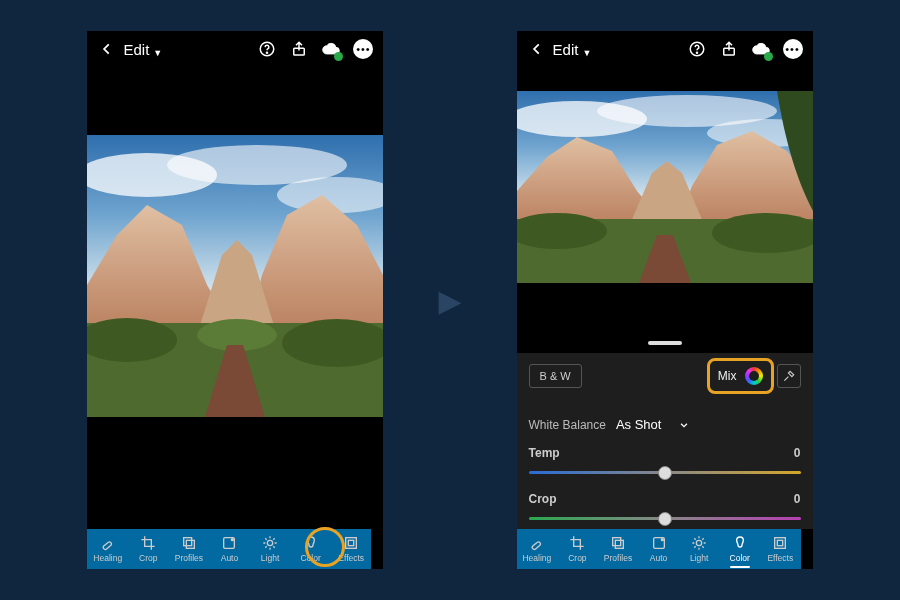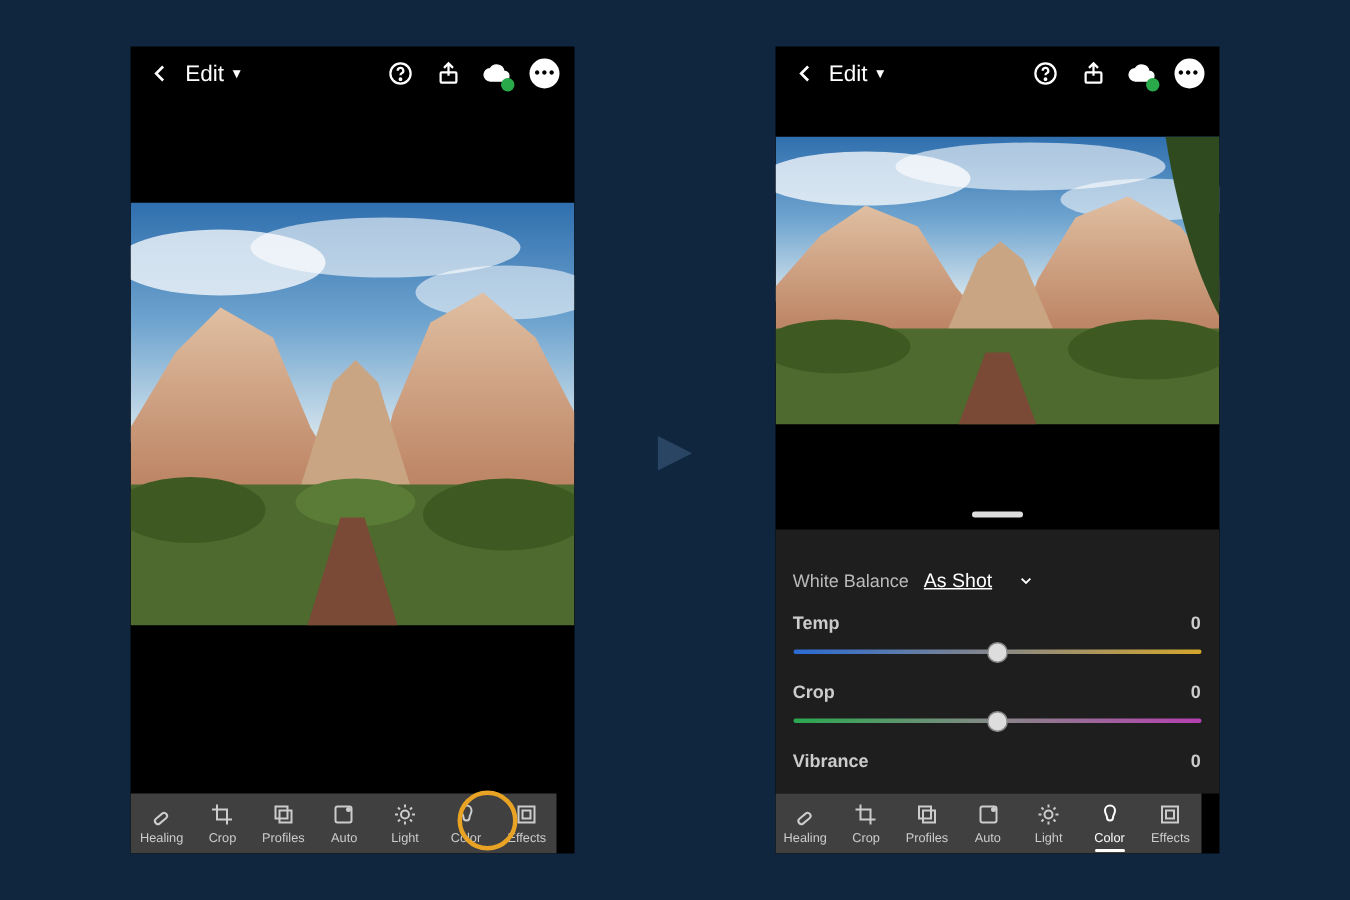--- a/index.html
+++ b/index.html
@@ -19,21 +19,21 @@
     background:#000;
     position:relative;
     overflow:hidden;
   }
   .topbar {
     height:36px; display:flex; align-items:center;
     padding:0 10px; color:#fff;
   }
   .topbar .left { display:flex; align-items:center; gap:6px; }
   .topbar .right { margin-left:auto; display:flex; align-items:center; gap:12px; }
-  .title { font-size:15px; font-weight:500; display:flex; align-items:center; gap:4px;}
+  .title { font-size:15px; font-weight:500; display:flex; align-items:flex-end; gap:4px;}
   .title .caret { font-size:9px; }
   .iconbtn { width:20px; height:20px; display:flex; align-items:center; justify-content:center; cursor:pointer;}
   .iconbtn svg { stroke:#fff; }
   .cloud { position:relative; }
   .cloud .dot { position:absolute; right:-2px; bottom:-2px; width:9px; height:9px; background:#2aa94a; border-radius:50%; }
   .more { width:20px; height:20px; border-radius:50%; background:#fff; color:#000; font-size:11px; display:flex; align-items:center; justify-content:center; letter-spacing:1px;}
   .photoA { position:absolute; top:104px; left:0; width:296px; height:282px; }
   .photoB { position:absolute; top:60px;  left:0; width:296px; height:192px; }
   .grabber { position:absolute; top:310px; left:50%; transform:translateX(-50%); width:34px; height:4px; background:#ddd; border-radius:2px; }
   .panel {
@@ -55,32 +55,32 @@
   }
   .mixlabel { font-size:12px; color:#eee; }
   .colorring {
     width:18px; height:18px; border-radius:50%;
     background: conic-gradient(#e33,#e90,#ee0,#3c3,#0cc,#36f,#93f,#e3e,#e33);
     position:relative;
   }
   .colorring::after{ content:""; position:absolute; inset:4px; background:#1e1e1e; border-radius:50%; }
   .dropbtn { width:24px;height:24px;border:1px solid #555;border-radius:3px;display:flex;align-items:center;justify-content:center;margin-left:8px;cursor:pointer;}
   .row { margin-top:12px; display:flex; align-items:center; gap:10px;}
-  .wbrow { margin-top:16px; }
-  .wbsel { font-size:13px; color:#fff; display:flex; align-items:center; gap:18px; cursor:pointer;text-decoration:underline;}
+  .wbrow { margin-top:28px; }
+  .wbsel { font-size:13px; color:#fff; display:flex; align-items:center; gap:18px; cursor:pointer;}
   .slider { position:relative; }
   .slider .head { display:flex; justify-content:space-between; font-size:12px; color:#ccc;font-weight:bold;}
   .slider .track { position:relative; height:14px; margin-top:6px;}
   .slider .bar { position:absolute; top:5px; left:0; right:0; height:3px; border-radius:2px;}
   .slider .knob { position:absolute; top:0; width:14px; height:14px; border-radius:50%; background:#ddd; border:1px solid #888; transform:translateX(-50%);}
   .temp .bar { background:linear-gradient(90deg,#2a6bd4,#888,#d4a62a);}
   .tint .bar { background:linear-gradient(90deg,#2aa84f,#888,#b63fb1);}
   .bottombar {
     position:absolute; left:0; right:12px; bottom:0; height:40px;
-    background:#404040; display:flex;
+    background:#0369a1; display:flex;
   }
   .tool {
     flex:1; display:flex; flex-direction:column; align-items:center; justify-content:center;
     color:#ccc; font-size:8.5px; gap:2px; cursor:pointer; position:relative;
   }
   .tool svg { stroke:#ccc; }
   .tool.active { color:#fff; }
   .tool.active svg { stroke:#fff; }
   .tool.active::after{ content:""; position:absolute; bottom:1px; left:25%; right:25%; height:2px; background:#fff; border-radius:1px;}
   .ring {
@@ -260,20 +260,32 @@
       <rect y="128" width="296" height="64" fill="#4e6a2e"></rect>
       <ellipse cx="40" cy="140" rx="50" ry="18" fill="#3e5a22"></ellipse>
       <ellipse cx="250" cy="142" rx="55" ry="20" fill="#3e5a22"></ellipse>
       <path d="M122 192 L140 144 L156 144 L174 192 Z" fill="#7a4a36"></path>
       <path d="M260 0 L296 0 L296 120 C280 90 268 50 260 0 Z" fill="#2e4a1e"></path>
     </svg>
 
     <div class="grabber"></div>
 
     <div class="panel">
+      <div class="paneltop">
+        <div class="bwchip"><span>B &amp; W</span></div>
+        <div class="mixwrap">
+          <span class="mixlabel">Mix</span>
+          <div class="colorring"></div>
+        </div>
+        <div class="dropbtn">
+          <svg width="14" height="14" viewBox="0 0 24 24" fill="none" stroke="#ccc" stroke-width="2">
+              <path d="M4 20l7-7M14 4l6 6-3 3-6-6z"></path>
+            </svg>
+        </div>
+      </div>
 
       <div class="row wbrow">
         <span style="color:#bbb">White Balance</span>
         <div class="wbsel">
           <span>As Shot</span>
           <svg width="10" height="10" viewBox="0 0 24 24" fill="none" stroke="#fff" stroke-width="3">
               <polyline points="5 9 12 16 19 9"></polyline>
             </svg>
         </div>
       </div>

